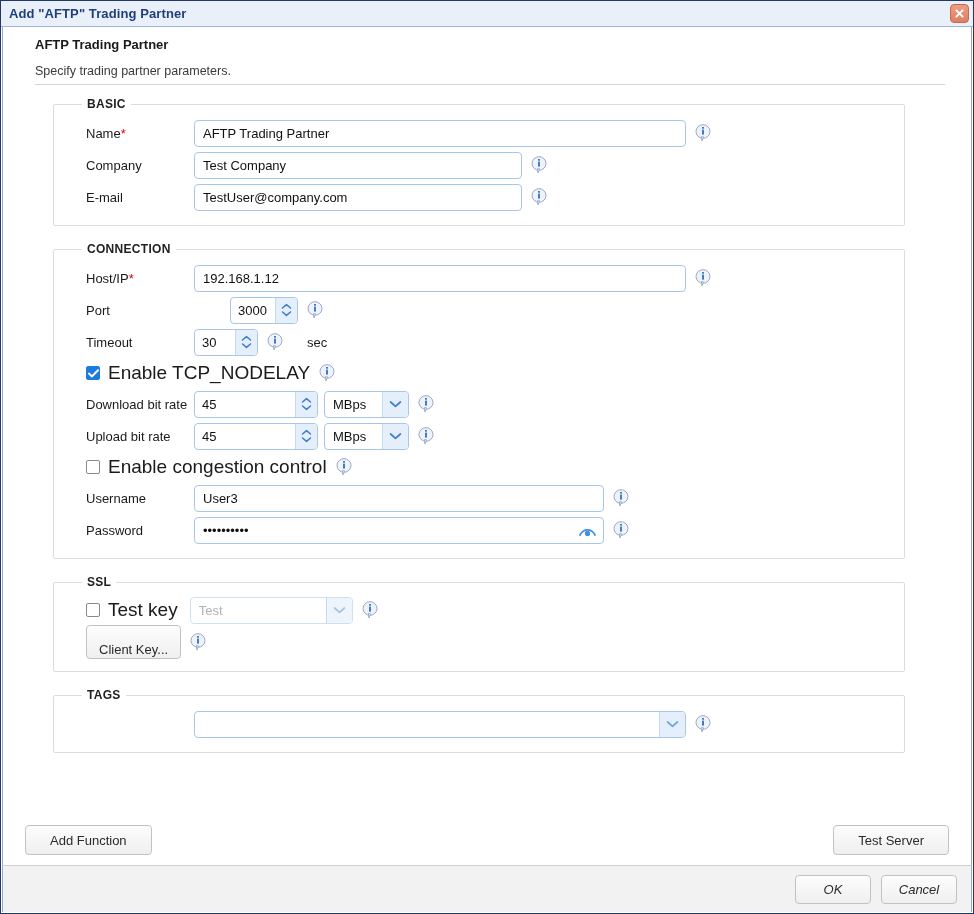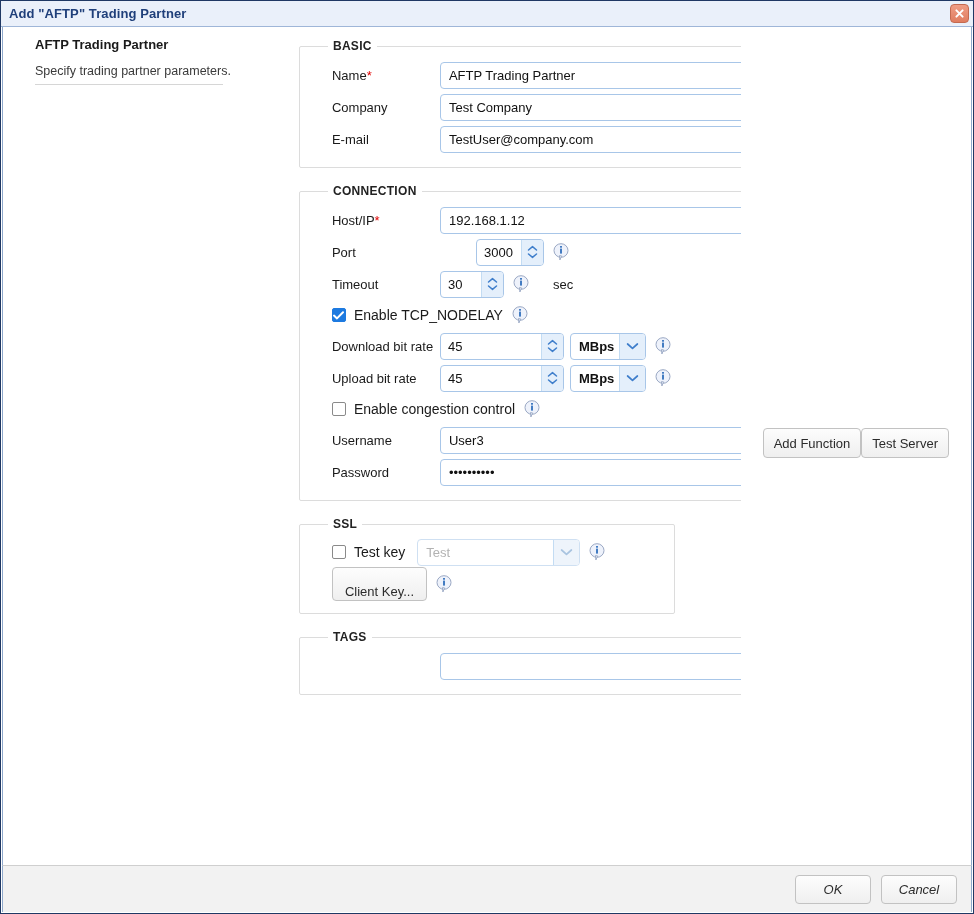--- a/index.html
+++ b/index.html
@@ -43,21 +43,21 @@
     display: flex; align-items: center; justify-content: center;
   }
   #close-btn svg { display:block; }
 
   
   #panel {
     flex: 1 1 auto;
     border-left: 1px solid #8fa9cc;
     border-right: 1px solid #8fa9cc;
     margin: 0 1px;
-    display: flex; 
+    display: flex; flex-direction: column;
     min-height: 0;
     background: #fff;
   }
 
   
   #hdr { padding: 10px 18px 0 32px; flex: 0 0 auto; }
   #hdr .h-title { font-size: 13px; font-weight: bold; color: #1a1a1a; }
   #hdr .h-sub { font-size: 12.5px; color: #3a3a3a; margin-top: 12px; padding-bottom: 6px; }
   #hdr .h-rule { height: 1px; background: #d6d6d6; margin-right: 8px; }
 
@@ -145,34 +145,34 @@
   }
   .sel .arrow {
     position: absolute; right: 1px; top: 1px; bottom: 1px; width: 26px;
     background: #e4effb; border-left: 1px solid #c3dcf3;
     border-radius: 0 3px 3px 0;
     display: flex; align-items: center; justify-content: center;
     cursor: pointer;
   }
   .sel.dis .face { color: #b2b2b2; background: #fff; border-color: #cfe0f2; }
   .sel.dis .arrow { background: #eef4fb; }
-  .sel-unit { width: 76px; font-weight: bold; }
+  .sel-unit { width: 85px; }
   .sel-host { width: 163px; }
   .sel-tags { width: 492px; }
 
   
   .cbrow { display: flex; align-items: center; height: 30px; padding-left: 18px; }
   .cbox {
     width: 14px; height: 14px; border-radius: 2px;
     border: 1px solid #8a8a8a; background: #fff;
     display: flex; align-items: center; justify-content: center;
     cursor: pointer; flex: 0 0 14px;
   }
   .cbox.on { background: #1d7ae0; border-color: #1d7ae0; }
-  .cbrow .cl { font-size: 14px; color: #1a1a1a; margin-left: 8px; }
+  .cbrow .cl { font-size: 19px; color: #1a1a1a; margin-left: 8px; }
 
   
   .pwrap { position: relative; display: inline-block; }
   .pwrap input { padding-right: 30px; }
   .eye {
     position: absolute; right: 8px; top: 50%; transform: translateY(-50%);
     width: 17px; height: 12px; cursor: pointer;
   }
 
   
@@ -186,21 +186,21 @@
     cursor: pointer;
   }
   .unit-sec { font-size: 13px; color: #1a1a1a; margin-left: 24px; }
 
   
   #actions {
     flex: 0 0 auto;
     display: flex; align-items: center; justify-content: space-between;
     padding: 4px 22px 10px 22px;
   }
-  #actions .abtn { height: 30px; padding: 0 10px; }
+  #actions .abtn { height: 30px; padding: 0 24px; }
 
   
   #footer {
     flex: 0 0 47px;
     background: #f2f2f2;
     border-top: 1px solid #cfcfcf;
     border-left: 1px solid #8fa9cc;
     border-right: 1px solid #8fa9cc;
     margin: 0 1px 1px 1px;
     display: flex; align-items: center; justify-content: flex-end;

